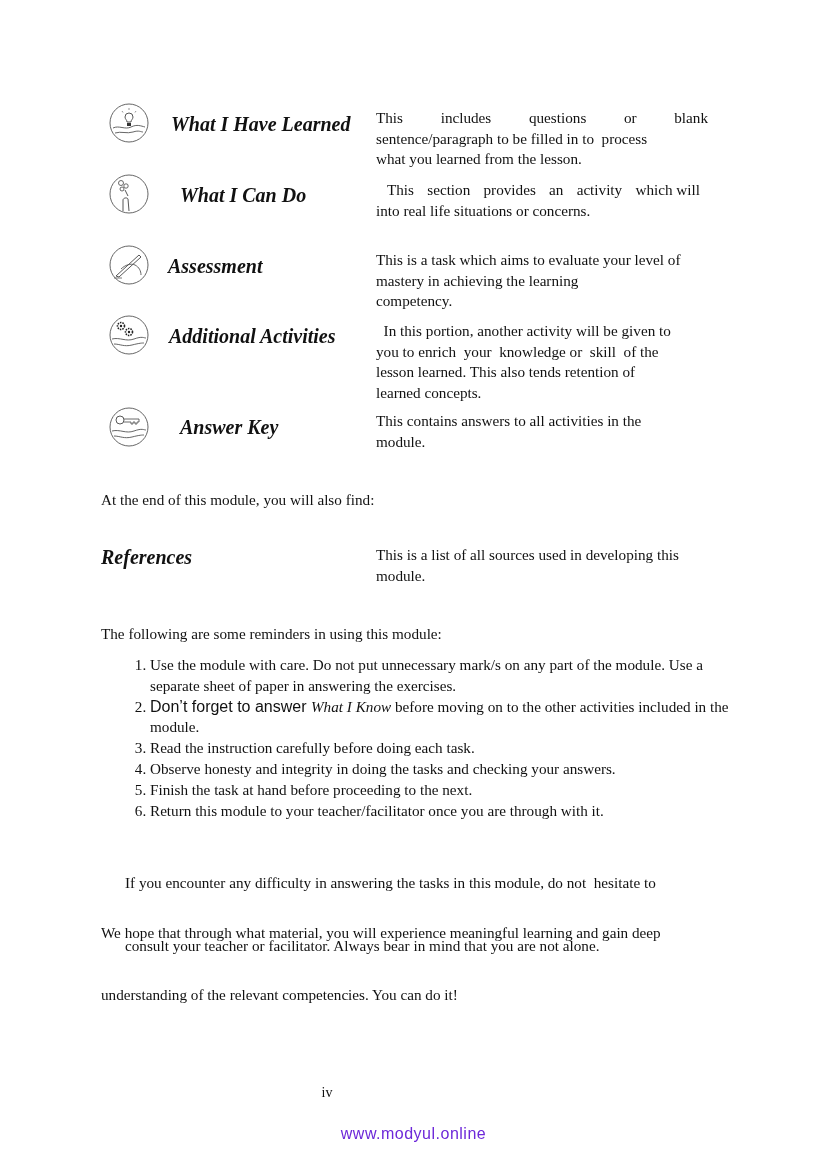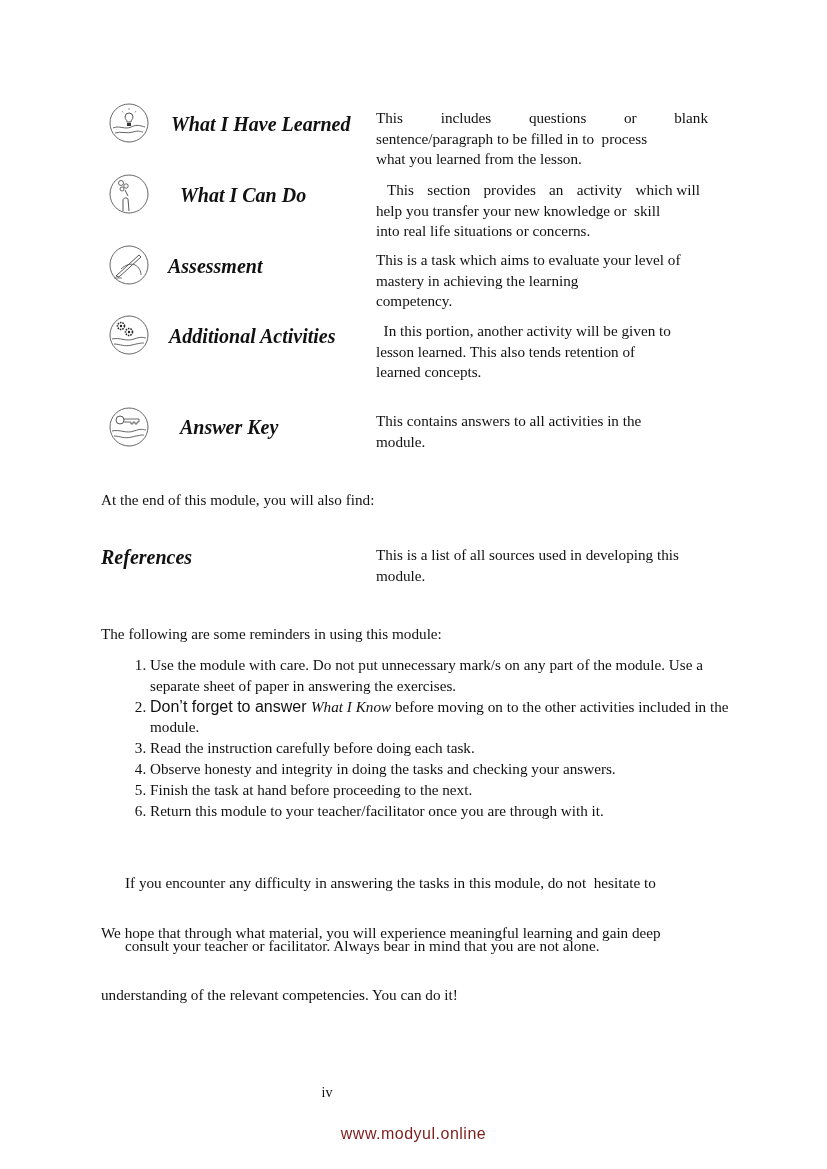--- a/index.html
+++ b/index.html
@@ -10,21 +10,21 @@
   .icon svg { width: 40px; height: 40px; display: block; }
   .label { position: absolute; font-weight: bold; font-style: italic; font-size: 20px; white-space: nowrap; }
   .desc { position: absolute; left: 376px; width: 336px; line-height: 20.5px; }
   .para { position: absolute; left: 101px; white-space: nowrap; }
   ol.reminders { position: absolute; left: 125px; top: 655px; width: 600px; margin: 0; padding: 0 0 0 25px; line-height: 20.8px; }
   ol.reminders li { padding-left: 0; }
   .sans { font-family: "Liberation Sans", "DejaVu Sans", sans-serif; font-size: 16px; }
   .it { font-style: italic; }
   .page-num { position: absolute; top: 1085px; left: 0; width: 654px; text-align: center; font-size: 14px; }
   .watermark { position: absolute; top: 1125px; left: 0; width: 827px; text-align: center;
-               font-family: "Liberation Sans", "DejaVu Sans", sans-serif; font-size: 16px; color: #7f1d1d; letter-spacing: 0.5px; }
+               font-family: "Liberation Sans", "DejaVu Sans", sans-serif; font-size: 16px; color: #6d28d9; letter-spacing: 0.5px; }
 </style>
 </head>
 <body>
 
 <div class="icon" style="left:109px;top:103px;">
   <svg viewBox="0 0 40 40">
       <circle cx="20" cy="20" r="19" fill="none" stroke="#555" stroke-width="0.9"></circle>
     <path d="M16 14a4 4 0 1 1 8 0c0 2-2 3-2 5h-4c0-2-2-3-2-5z" fill="none" stroke="#444" stroke-width="0.9"></path>
     <rect x="18" y="20" width="4" height="3" fill="#333"></rect>
     <path d="M4 25c6-3 12 2 18-1s10-1 14 0" fill="none" stroke="#555" stroke-width="0.9"></path>
@@ -57,21 +57,20 @@
 <div class="label" style="left:180px;top:184px;">What I Can Do</div>
 <div class="desc" style="top:180px;">
   <div style="display:flex;justify-content:space-between;padding-left:11px;padding-right:12px;">
     <span>This</span>
       <span>section</span>
       <span>provides</span>
       <span>an</span>
       <span>activity</span>
       <span>which will</span>
   </div>
-  <div style="white-space:pre;">help you transfer your new knowledge or  skill</div>
   <div style="white-space:pre;">into real life situations or concerns.</div>
 </div>
 
 <div class="icon" style="left:109px;top:245px;">
   <svg viewBox="0 0 40 40">
       <circle cx="20" cy="20" r="19" fill="none" stroke="#555" stroke-width="0.9"></circle>
     <path d="M7 31L30 10l2 2L10 32z" fill="none" stroke="#444" stroke-width="0.9"></path>
     <path d="M12 24c4-4 10-6 14-4s6 6 6 10" fill="none" stroke="#555" stroke-width="0.9"></path>
     <path d="M5 33h8" stroke="#555" stroke-width="0.8"></path>
     </svg>
@@ -90,20 +89,21 @@
     <circle cx="12" cy="11" r="1.2" fill="#222"></circle>
     <circle cx="20" cy="17" r="3.5" fill="none" stroke="#222" stroke-width="1.6" stroke-dasharray="1.5 1"></circle>
     <circle cx="20" cy="17" r="1.2" fill="#222"></circle>
     <path d="M3 24c8-2 14 3 22 0s10-1 12-1" fill="none" stroke="#555" stroke-width="0.9"></path>
     <path d="M5 29c6 0 10 3 18 1s10-2 12-2" fill="none" stroke="#555" stroke-width="0.9"></path>
     </svg>
 </div>
 <div class="label" style="left:169px;top:325px;font-style:italic;">Additional Activities</div>
 <div class="desc" style="top:321px;">
   <div style="white-space:pre;">  In this portion, another activity will be given to</div>
+  <div style="white-space:pre;">you to enrich  your  knowledge or  skill  of the</div>
   <div style="white-space:pre;">lesson learned. This also tends retention of</div>
   <div style="white-space:pre;">learned concepts.</div>
 </div>
 
 <div class="icon" style="left:109px;top:407px;">
   <svg viewBox="0 0 40 40">
       <circle cx="20" cy="20" r="19" fill="none" stroke="#555" stroke-width="0.9"></circle>
     <circle cx="11" cy="13" r="4" fill="none" stroke="#444" stroke-width="0.9"></circle>
     <path d="M15 12h15v3h-2v2h-2v-2h-2v2h-2v-2h-7" fill="none" stroke="#444" stroke-width="0.8"></path>
     <path d="M3 24c8-2 14 3 22 0s10-1 12-1" fill="none" stroke="#555" stroke-width="0.9"></path>

